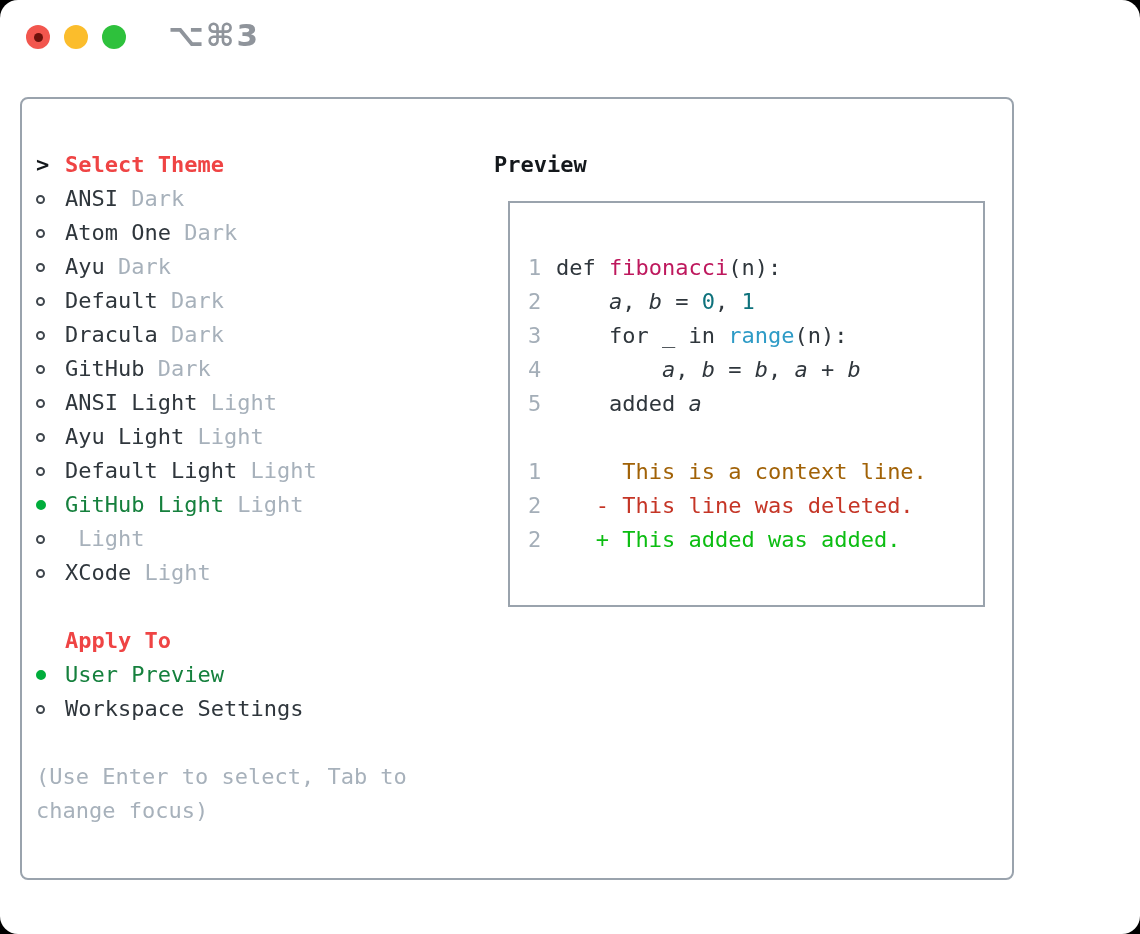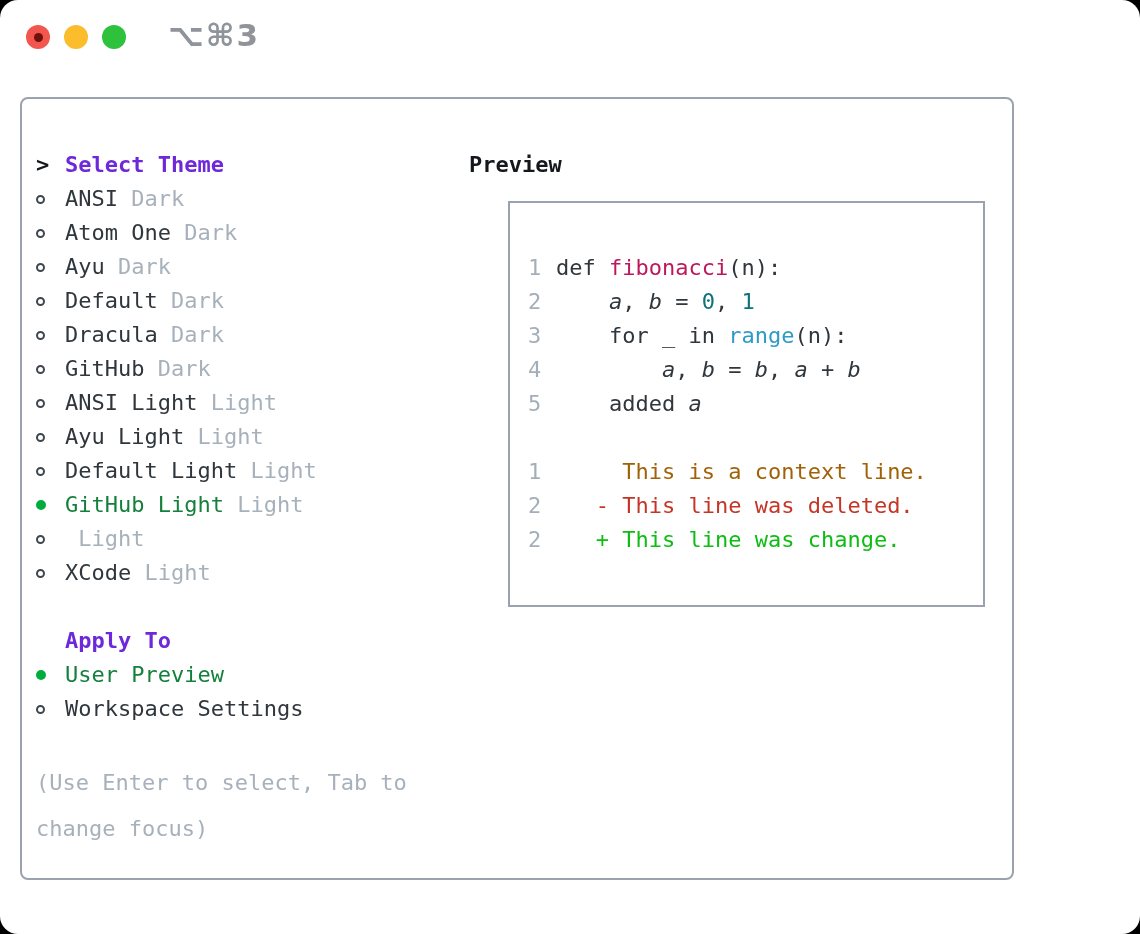--- a/index.html
+++ b/index.html
@@ -35,38 +35,38 @@
   }
 
   
   .left-col {
     position:absolute; left:14px; top:49px; width:430px;
     font-size:22px; line-height:34px; color:#2f363c;
   }
   .row { display:flex; align-items:center; height:34px; white-space:pre; }
   .marker { width:29px; flex:0 0 29px; display:flex; align-items:center; }
   .prompt { font-weight:bold; color:#14181c; }
-  .hdr { font-weight:bold; color:#6d28d9; }
+  .hdr { font-weight:bold; color:#ef4444; }
   .dot {
     width:9px; height:9px; border:2.5px solid #3f464d; border-radius:50%;
     display:inline-block;
   }
   .dot.sel { background:#00ad3c; border-color:#00ad3c; width:10px; height:10px; }
   .theme-name { color:#2f363c; }
   .theme-name.sel { color:#15803d; }
   .theme-variant { color:#a7b1bb; }
   .spacer { height:34px; }
   .help {
     margin-top:0; width:400px; color:#a7b1bb;
-    font-size:22px; line-height:46px; white-space:normal;
+    font-size:22px; line-height:34px; white-space:normal;
   }
 
   
   .preview-label {
-    position:absolute; left:447px; top:49px; height:34px; line-height:34px;
+    position:absolute; left:472px; top:49px; height:34px; line-height:34px;
     font-size:22px; font-weight:bold; color:#14181c;
   }
   .preview-box {
     position:absolute; left:486px; top:102px; width:477px; height:406px;
     border:2px solid #9aa3ad; background:#fff;
   }
   .code { padding:48px 0 0 18px; font-size:22px; line-height:34px; }
   .code-line { display:flex; height:34px; white-space:pre; }
   .ln { flex:0 0 28px; width:28px; color:#a4aeb8; }
   .tok-plain   { color:#2f363c; }
@@ -137,18 +137,18 @@
     <div class="preview-box">
       <div class="code" id="preview-code">
           <div class="code-line"><span class="ln">1</span><span><span class="tok-plain">def </span><span class="tok-func">fibonacci</span><span class="tok-plain">(n):</span></span></div>
           <div class="code-line"><span class="ln">2</span><span><span class="tok-plain">    </span><span class="tok-var">a</span><span class="tok-plain">, </span><span class="tok-var">b</span><span class="tok-plain"> = </span><span class="tok-num">0</span><span class="tok-plain">, </span><span class="tok-num">1</span></span></div>
           <div class="code-line"><span class="ln">3</span><span><span class="tok-plain">    for _ in </span><span class="tok-builtin">range</span><span class="tok-plain">(n):</span></span></div>
           <div class="code-line"><span class="ln">4</span><span><span class="tok-plain">        </span><span class="tok-var">a</span><span class="tok-plain">, </span><span class="tok-var">b</span><span class="tok-plain"> = </span><span class="tok-var">b</span><span class="tok-plain">, </span><span class="tok-var">a</span><span class="tok-plain"> + </span><span class="tok-var">b</span></span></div>
           <div class="code-line"><span class="ln">5</span><span><span class="tok-plain">    added </span><span class="tok-var">a</span></span></div>
           <div class="code-line"><span class="ln"></span><span></span></div>
           <div class="code-line"><span class="ln">1</span><span><span class="tok-context">     This is a context line.</span></span></div>
           <div class="code-line"><span class="ln">2</span><span><span class="tok-deleted">   - This line was deleted.</span></span></div>
-          <div class="code-line"><span class="ln">2</span><span><span class="tok-added">   + This line was change.</span></span></div>
+          <div class="code-line"><span class="ln">2</span><span><span class="tok-added">   + This added was added.</span></span></div>
         </div>
     </div>
 
   </div>
 </div>
 
 </body></html>

